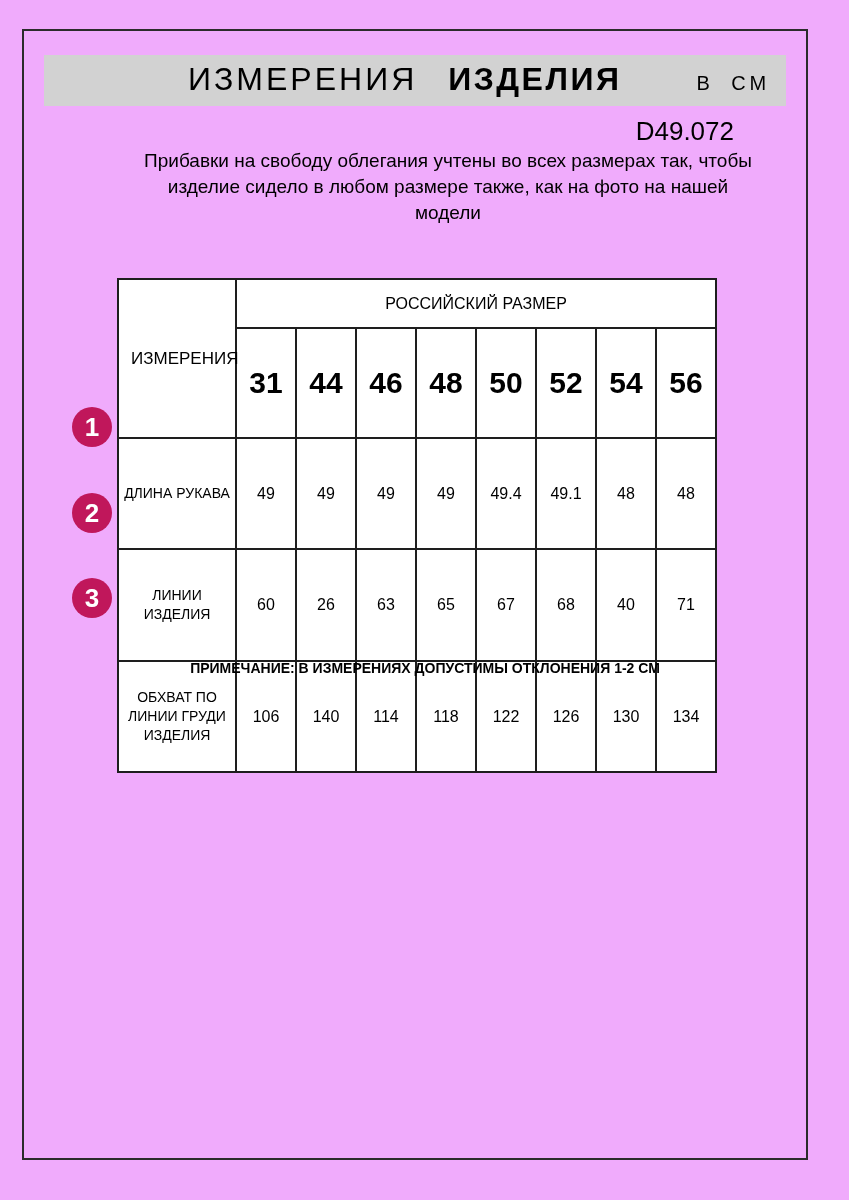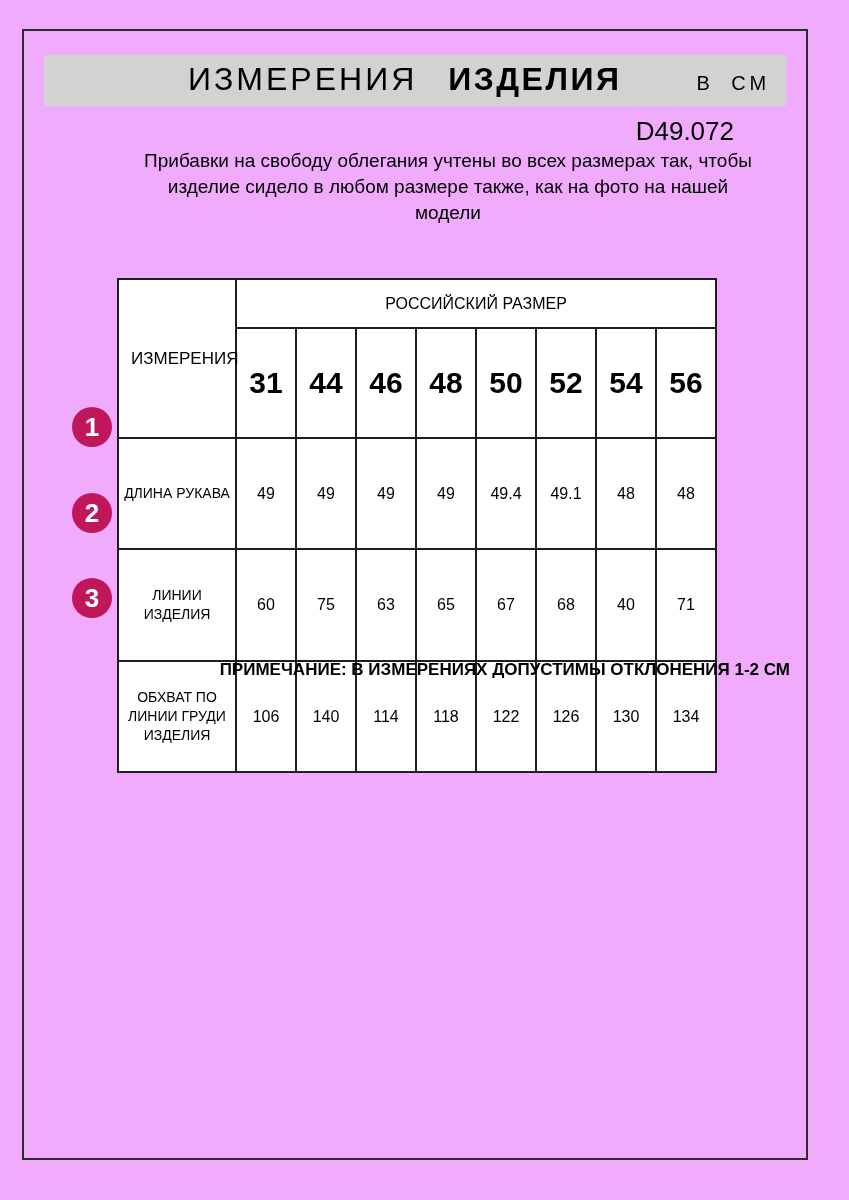--- a/index.html
+++ b/index.html
@@ -138,22 +138,22 @@
     line-height: 1;
   }
   .marker-1 { top: 407px; }
   .marker-2 { top: 493px; }
   .marker-3 { top: 578px; }
   .note {
     position: absolute;
     left: 60px;
     top: 660px;
     width: 730px;
-    text-align: right;
-    font-size: 17px;
+    text-align: center;
+    font-size: 14px;
     font-weight: 700;
   }
 </style>
 </head>
 <body>
 
 <div class="page">
 
   <div class="page-border"></div>
 
@@ -202,21 +202,21 @@
         <td class="cell-value">49</td>
         <td class="cell-value">49.4</td>
         <td class="cell-value">49.1</td>
         <td class="cell-value">48</td>
         <td class="cell-value">48</td>
       </tr>
       <tr class="data-row data-row-2">
         <td class="row-label">ЛИНИИ
 ИЗДЕЛИЯ</td>
         <td class="cell-value">60</td>
-        <td class="cell-value">75</td>
+        <td class="cell-value">26</td>
         <td class="cell-value">63</td>
         <td class="cell-value">65</td>
         <td class="cell-value">67</td>
         <td class="cell-value">68</td>
         <td class="cell-value">40</td>
         <td class="cell-value">71</td>
       </tr>
       <tr class="data-row data-row-3">
         <td class="row-label">ОБХВАТ ПО
 ЛИНИИ ГРУДИ

